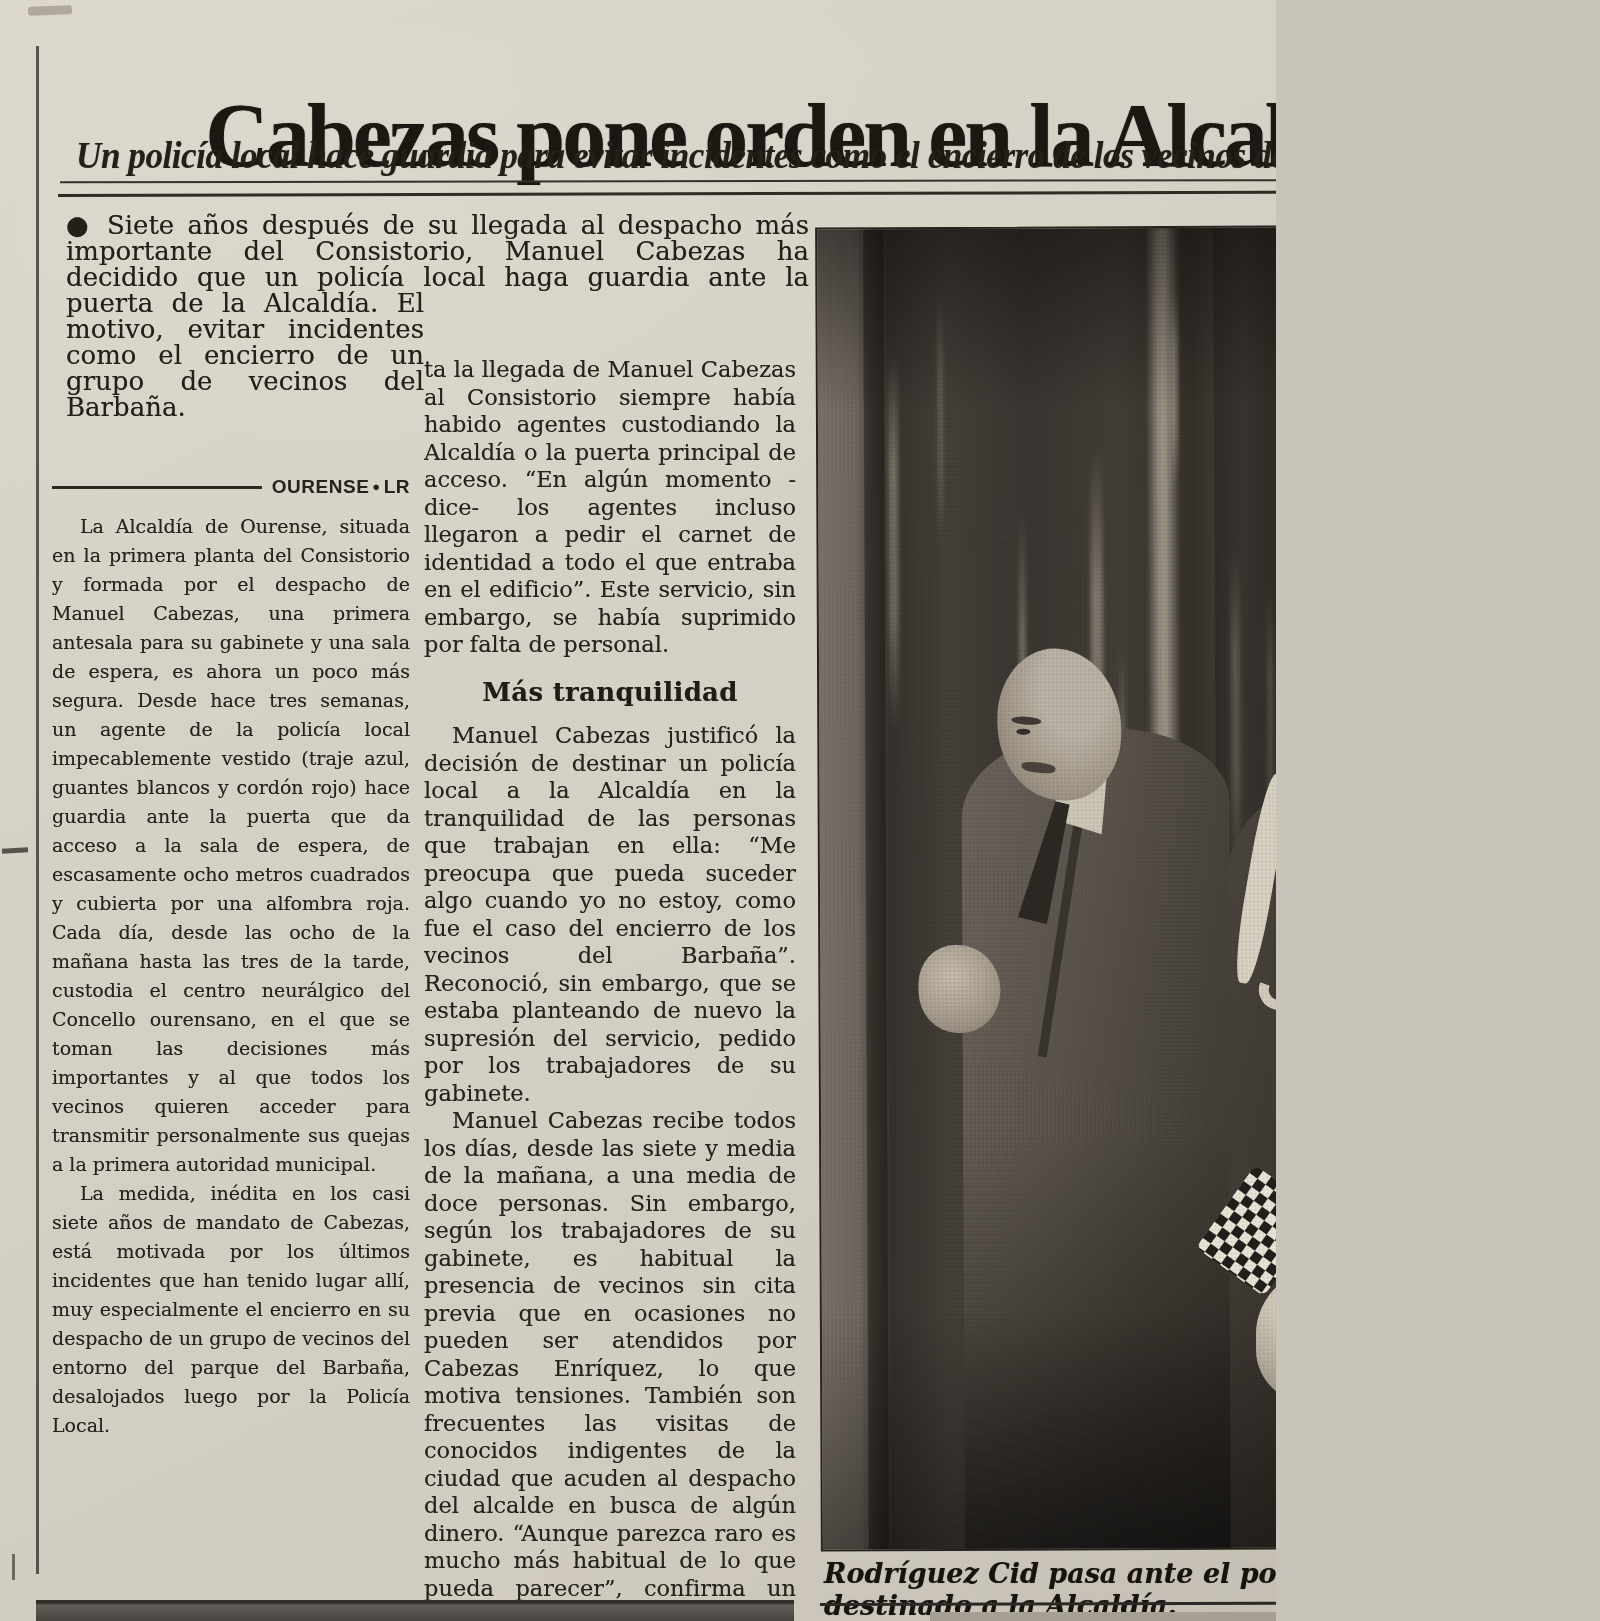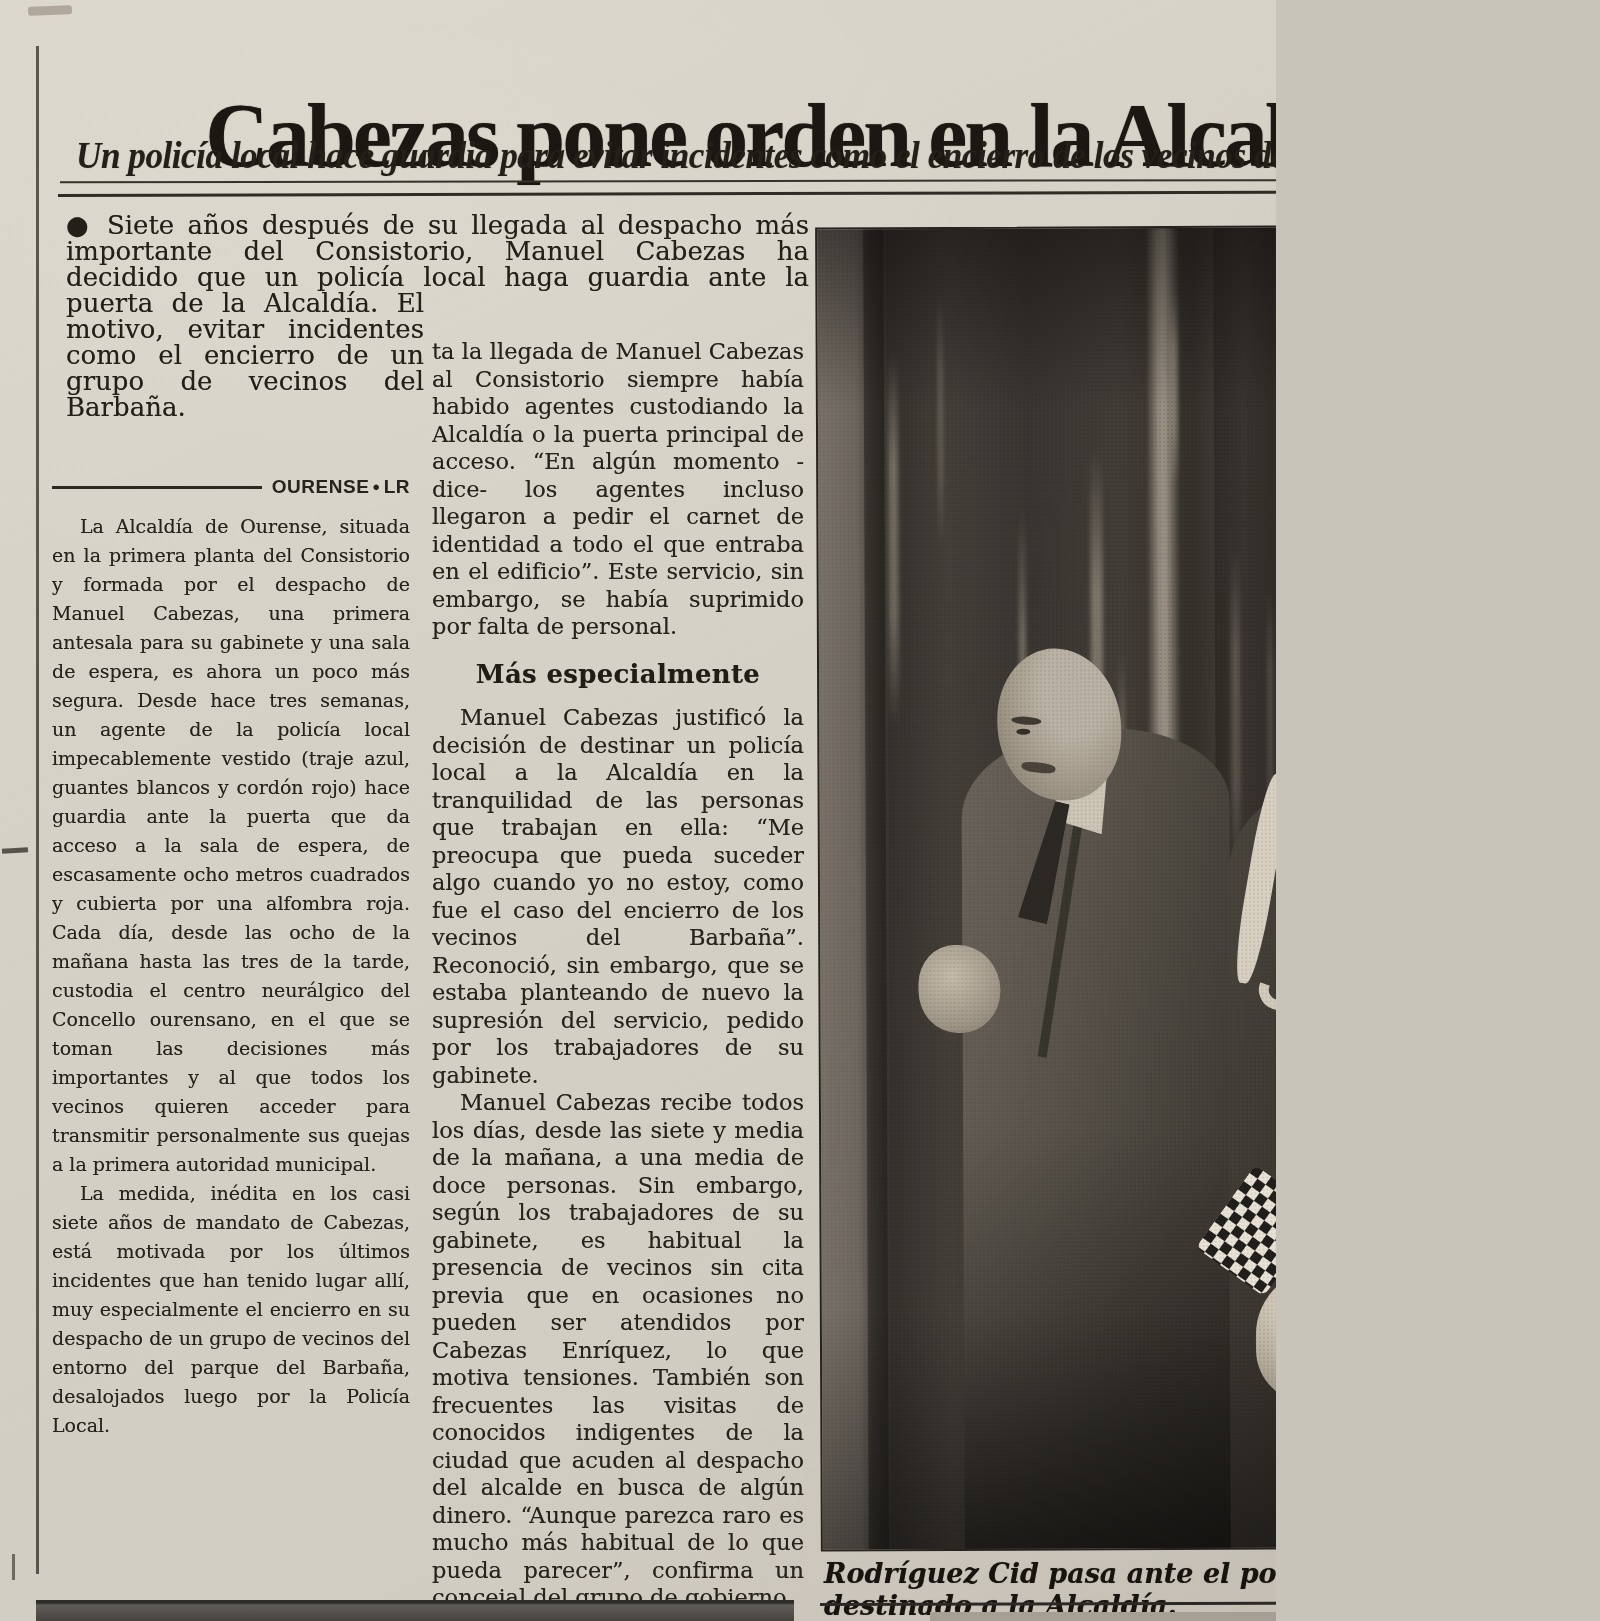--- a/index.html
+++ b/index.html
@@ -43,21 +43,21 @@
   .dl-rule{flex:1;height:3px;background:#2c2823;margin-right:10px;}
   .dl-text{font-family:"Liberation Sans",sans-serif;font-weight:700;font-size:19px;
            letter-spacing:.5px;color:#26221c;white-space:nowrap;}
   .dl-dot{font-size:13px;vertical-align:2px;margin:0 3px;}
 
   
   .col{position:absolute;text-align:justify;hyphens:auto;color:#26221c;
        text-shadow:0 0 .6px rgba(30,26,20,.45);}
   .col p{margin:0;text-indent:28px;}
   .col-left{left:52px;top:512px;width:358px;height:1086px;font-size:19px;line-height:29px;overflow:hidden;}
-  .col-mid{left:424px;top:338px;width:372px;height:1262px;font-size:22.5px;line-height:27.5px;overflow:hidden;margin-left:8px;}
+  .col-mid{left:424px;top:356px;width:372px;height:1262px;font-size:22.5px;line-height:27.5px;overflow:hidden;}
   .col-mid .cont{text-indent:0;}
   .crosshead{text-align:center;font-weight:700;font-size:26px;margin:20px 0 16px;letter-spacing:.3px;color:#201c16;}
 
   
   .photo{left:818px;top:226px;width:727px;height:1324px;overflow:hidden;
          transform:rotate(-.25deg);border:2px solid #26231f;
          background:linear-gradient(90deg,#7a7269 0px,#6e675f 38px,#4f4a43 52px,#35312c 70px,
                    #443f39 130px,#393530 210px,#423d37 300px,#34302a 375px,#4b453e 425px,
                    #3b3731 465px,#322e29 545px,#3d3832 635px,#2e2a26 727px);}
   .photo > div{position:absolute;}
@@ -190,21 +190,21 @@
   </div>
 
   <div class="col col-left">
     <p>La Alcaldía de Ourense, situada en la primera planta del Consistorio y formada por el despacho de Manuel Cabezas, una primera antesala para su gabinete y una sala de espera, es ahora un poco más segura. Desde hace tres semanas, un agente de la policía local impecablemente vestido (traje azul, guantes blancos y cordón rojo) hace guardia ante la puerta que da acceso a la sala de espera, de escasamente ocho metros cuadrados y cubierta por una alfombra roja. Cada día, desde las ocho de la mañana hasta las tres de la tarde, custodia el centro neurálgico del Concello ourensano, en el que se toman las decisiones más importantes y al que todos los vecinos quieren acceder para transmitir personalmente sus quejas a la primera autoridad municipal.</p>
     <p>La medida, inédita en los casi siete años de mandato de Cabezas, está motivada por los últimos incidentes que han tenido lugar allí, muy especialmente el encierro en su despacho de un grupo de vecinos del entorno del parque del Barbaña, desalojados luego por la Policía Local.</p>
 
   </div>
 
   <div class="col col-mid">
     <p class="cont">ta la llegada de Manuel Cabezas al Consistorio siempre había habido agentes custodiando la Alcaldía o la puerta principal de acceso. “En algún momento -dice- los agentes incluso llegaron a pedir el carnet de identidad a todo el que entraba en el edificio”. Este servicio, sin embargo, se había suprimido por falta de personal.</p>
-    <h2 class="crosshead">Más especialmente</h2>
+    <h2 class="crosshead">Más tranquilidad</h2>
     <p>Manuel Cabezas justificó la decisión de destinar un policía local a la Alcaldía en la tranquilidad de las personas que trabajan en ella: “Me preocupa que pueda suceder algo cuando yo no estoy, como fue el caso del encierro de los vecinos del Barbaña”. Reconoció, sin embargo, que se estaba planteando de nuevo la supresión del servicio, pedido por los trabajadores de su gabinete.</p>
     <p>Manuel Cabezas recibe todos los días, desde las siete y media de la mañana, a una media de doce personas. Sin embargo, según los trabajadores de su gabinete, es habitual la presencia de vecinos sin cita previa que en ocasiones no pueden ser atendidos por Cabezas Enríquez, lo que motiva tensiones. También son frecuentes las visitas de conocidos indigentes de la ciudad que acuden al despacho del alcalde en busca de algún dinero. “Aunque parezca raro es mucho más habitual de lo que pueda parecer”, confirma un concejal del grupo de gobierno.</p>
   </div>
 
   <div class="abs photo">
     <div class="ph-framegap"></div>
     <div class="ph-pillar"></div>
     <div class="streak" style="left:70px;top:120px;width:10px;height:380px;opacity:.5;"></div>
     <div class="streak" style="left:120px;top:60px;width:5px;height:260px;opacity:.35;"></div>
     <div class="streak" style="left:200px;top:280px;width:7px;height:420px;opacity:.45;"></div>

